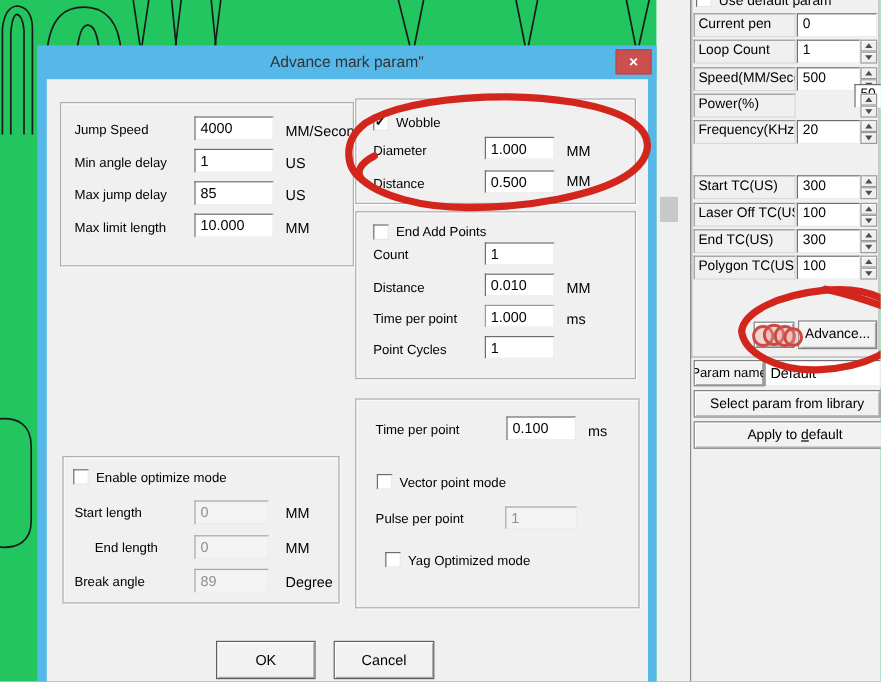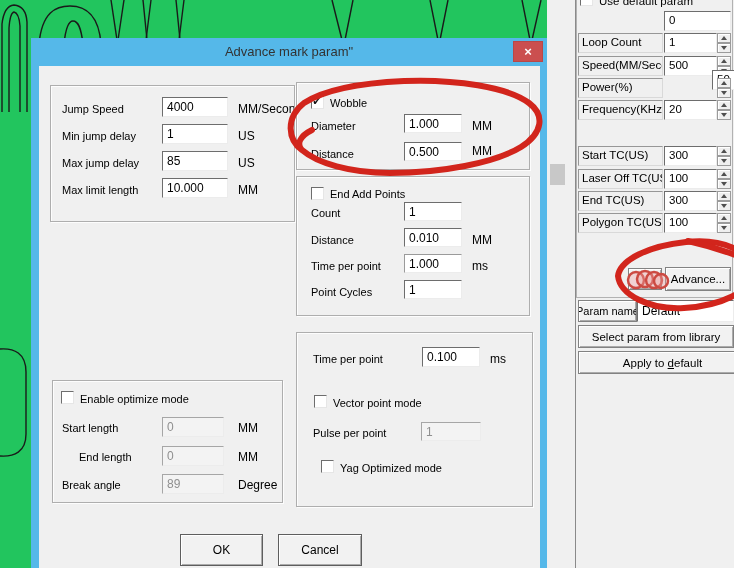--- a/index.html
+++ b/index.html
@@ -73,20 +73,21 @@
   </svg>
 
   <div class="abs" style="left:547px;top:0;width:28px;height:568px;background:#f0f0f0;"></div>
   <div class="abs" style="left:550px;top:164px;width:15px;height:21px;background:#c8c8c8;"></div>
   <div class="abs" style="left:575px;top:0;width:159px;height:568px;background:#f0f0f0;border-left:1px solid #8a8a8a;box-sizing:border-box;"></div>
   <div class="abs" style="left:576px;top:0;width:157px;height:298px;border-left:1px solid #b2b2b2;border-right:1px solid #b2b2b2;border-bottom:1px solid #b2b2b2;box-sizing:border-box;"></div>
 
   <div class="cb" style="left:580px;top:-7px;"></div>
   <div class="lbl" style="left:599px;top:-6px;font-size:11.5px;">Use default param</div>
 
+  <div class="pcell" style="left:578px;top:11px;width:85px;height:20px;">Current pen</div>
   <div class="pval" style="left:664px;top:11px;width:67px;height:20px;">0</div>
 
   <div class="pcell" style="left:578px;top:33px;width:85px;height:20px;">Loop Count</div>
   <div class="pval" style="left:664px;top:33px;width:53px;height:20px;">1</div>
   <div class="spin" style="left:717px;top:33px;">
     <div class="sp-half">
         <i class="tri-up"></i>
       </div>
     <div class="sp-half">
         <i class="tri-dn"></i>
@@ -187,21 +188,21 @@
     <div class="title-text">Advance mark param"</div>
   </div>
   <div class="closebtn">×</div>
   <div class="abs" style="left:39px;top:66px;width:501px;height:502px;background:#f0f0f0;"></div>
 
   <div class="gb" style="left:50px;top:85px;width:245px;height:137px;"></div>
   <div class="lbl" style="left:62px;top:102px;">Jump Speed</div>
   <div class="fld" style="left:162px;top:97px;width:66px;height:20px;">4000</div>
   <div class="unit" style="left:238px;top:102px;width:56px;">MM/Second</div>
 
-  <div class="lbl" style="left:62px;top:129px;">Min jump delay</div>
+  <div class="lbl" style="left:62px;top:129px;">Min angle delay</div>
   <div class="fld" style="left:162px;top:124px;width:66px;height:20px;">1</div>
   <div class="unit" style="left:238px;top:129px;width:56px;">US</div>
 
   <div class="lbl" style="left:62px;top:156px;">Max jump delay</div>
   <div class="fld" style="left:162px;top:151px;width:66px;height:20px;">85</div>
   <div class="unit" style="left:238px;top:156px;width:56px;">US</div>
 
   <div class="lbl" style="left:62px;top:183px;">Max limit length</div>
   <div class="fld" style="left:162px;top:178px;width:66px;height:20px;">10.000</div>
   <div class="unit" style="left:238px;top:183px;width:56px;">MM</div>

